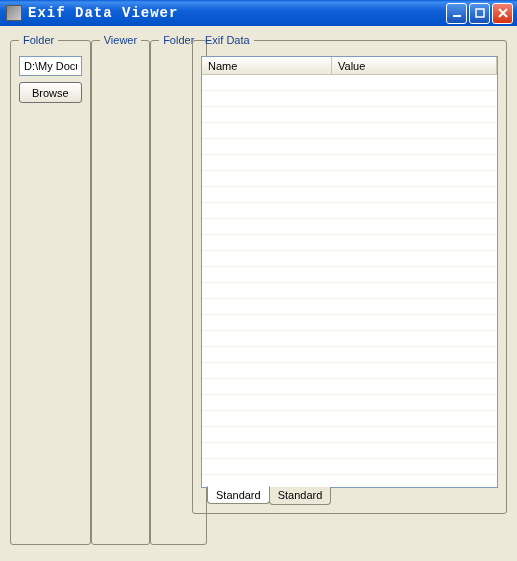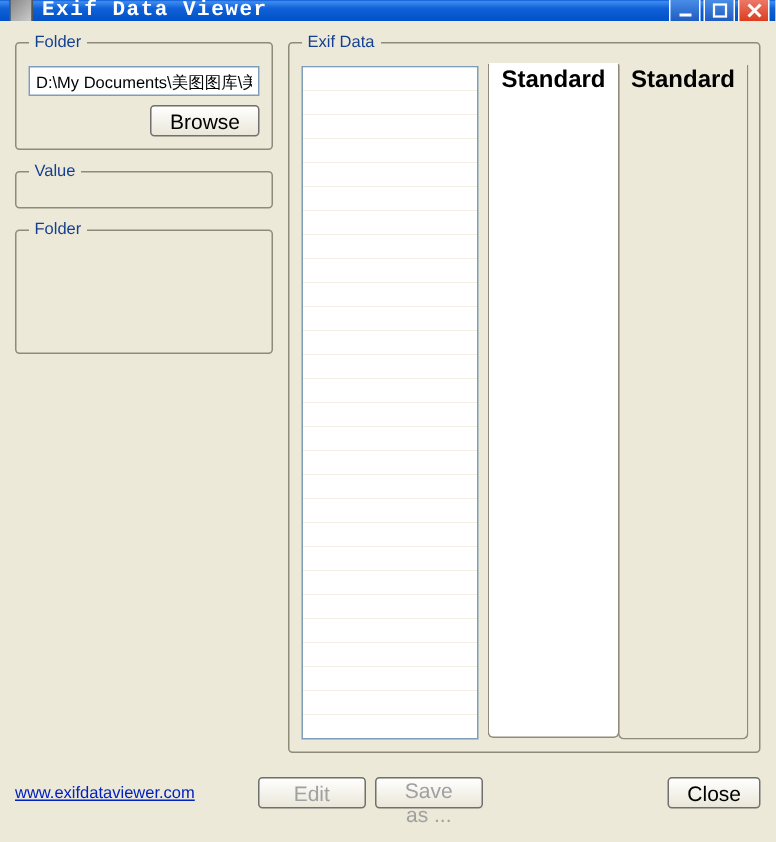--- a/index.html
+++ b/index.html
@@ -5,21 +5,21 @@
 * { box-sizing: border-box; margin: 0; padding: 0; }
 body {
   font-family: Tahoma, sans-serif;
   font-size: 11px;
   background: #ece9d8;
   width: 517px;
   height: 561px;
   overflow: hidden;
 }
 .titlebar {
-  height: 14px;
+  height: 26px;
   background: linear-gradient(to bottom, #0a5bd6 0%, #3d8cf0 8%, #1060d8 40%, #0050c8 100%);
   display: flex;
   align-items: center;
   padding: 0 4px 0 6px;
   color: #fff;
 }
 .titlebar .icon {
   width: 16px; height: 16px;
   background: linear-gradient(135deg,#888,#ccc);
   border: 1px solid #555;
@@ -51,21 +51,21 @@
 .winbtn svg { width: 12px; height: 12px; }
 
 .client {
   background: #ece9d8;
   padding: 8px 10px 6px 10px;
   height: calc(561px - 28px);
   display: flex;
   gap: 10px;
   position: relative;
 }
-.leftcol { width: 172px; display: flex; flex-direction: column; }
+.leftcol { width: 172px; display: flex; flex-direction: row; }
 .rightcol { flex: 1; display: flex; flex-direction: column; }
 
 fieldset {
   border: 1px solid #8e8b7a;
   border-radius: 3px;
   padding: 10px 8px 8px 8px;
   margin-bottom: 8px;
   position: relative;
 }
 legend {
@@ -81,21 +81,21 @@
   font-size: 11px;
   background: #fff;
   margin-bottom: 6px;
 }
 .btn {
   height: 21px;
   border: 1px solid #707070;
   border-radius: 3px;
   background: linear-gradient(to bottom,#fff,#eae6d8);
   padding: 0 12px;
-  font-size: 14px;
+  font-size: 11px;
   cursor: pointer;
 }
 .btn.disabled {
   color: #a0a0a0;
   cursor: default;
 }
 .browse-row { text-align: right; }
 
 .listbox {
   border: 1px solid #7f9db9;
@@ -125,41 +125,40 @@
 .photos .listbox { height: 220px; }
 .photos .list-header .col { flex: 1; }
 .photos .list-body { height: 200px; }
 
 .preview { flex-shrink: 0; }
 .preview-box {
   width: 100%;
   height: 58px;
 }
 
-.exif fieldset { height: 480px; display: flex; flex-direction: row; }
+.exif fieldset { height: 480px; display: flex; flex-direction: column; }
 .exif .listbox { flex: 1; display: flex; flex-direction: column; }
 .exif .list-header .col.name { width: 130px; }
 .exif .list-header .col.value { flex: 1; }
 .exif .list-body { flex: 1; }
 
 .tabs {
   display: flex;
   margin-top: -1px;
   padding-left: 6px;
 }
 .tab {
   border: 1px solid #8e8b7a;
   border-top: none;
   border-radius: 0 0 4px 4px;
   padding: 2px 8px;
   background: #ece9d8;
-  font-size: 16px;
+  font-size: 11px;
   margin-right: -1px;
   cursor: pointer;
-  font-weight: bold;
 }
 .tab.active {
   background: #fff;
   border-top: 1px solid #fff;
   position: relative;
   top: -1px;
 }
 
 .bottom-row {
   position: absolute;
@@ -212,49 +211,43 @@
 
     <fieldset>
       <legend>Folder</legend>
       <input class="folder-input" type="text" value="D:\My Documents\美图图库\美" style="">
       <div class="browse-row">
         <button class="btn">Browse</button>
       </div>
     </fieldset>
 
     <fieldset class="photos">
-      <legend>Value</legend>
+      <legend>Viewer</legend>
     </fieldset>
 
     <fieldset class="preview">
       <legend>Folder</legend>
       <div class="preview-box"></div>
     </fieldset>
 
   </div>
 
   <div class="rightcol exif">
     <div class="exif-wrap">
     <fieldset>
       <legend>Exif Data</legend>
       <div class="listbox">
+        <div class="list-header">
+          <div class="col name">Name</div>
+          <div class="col value">Value</div>
+        </div>
         <div class="list-body"></div>
       </div>
       <div class="tabs">
         <div class="tab active">Standard</div>
         <div class="tab">Standard</div>
       </div>
     </fieldset>
     </div>
   </div>
 
-  <div class="bottom-row">
-    <a class="link">www.exifdataviewer.com</a>
-    <div class="spacer"></div>
-    <div class="btns">
-      <button class="btn disabled">Edit</button>
-      <button class="btn disabled">Save as ...</button>
-    </div>
-    <div class="push"></div>
-    <button class="btn">Close</button>
-  </div>
 
 </div>
 
 </body></html>

